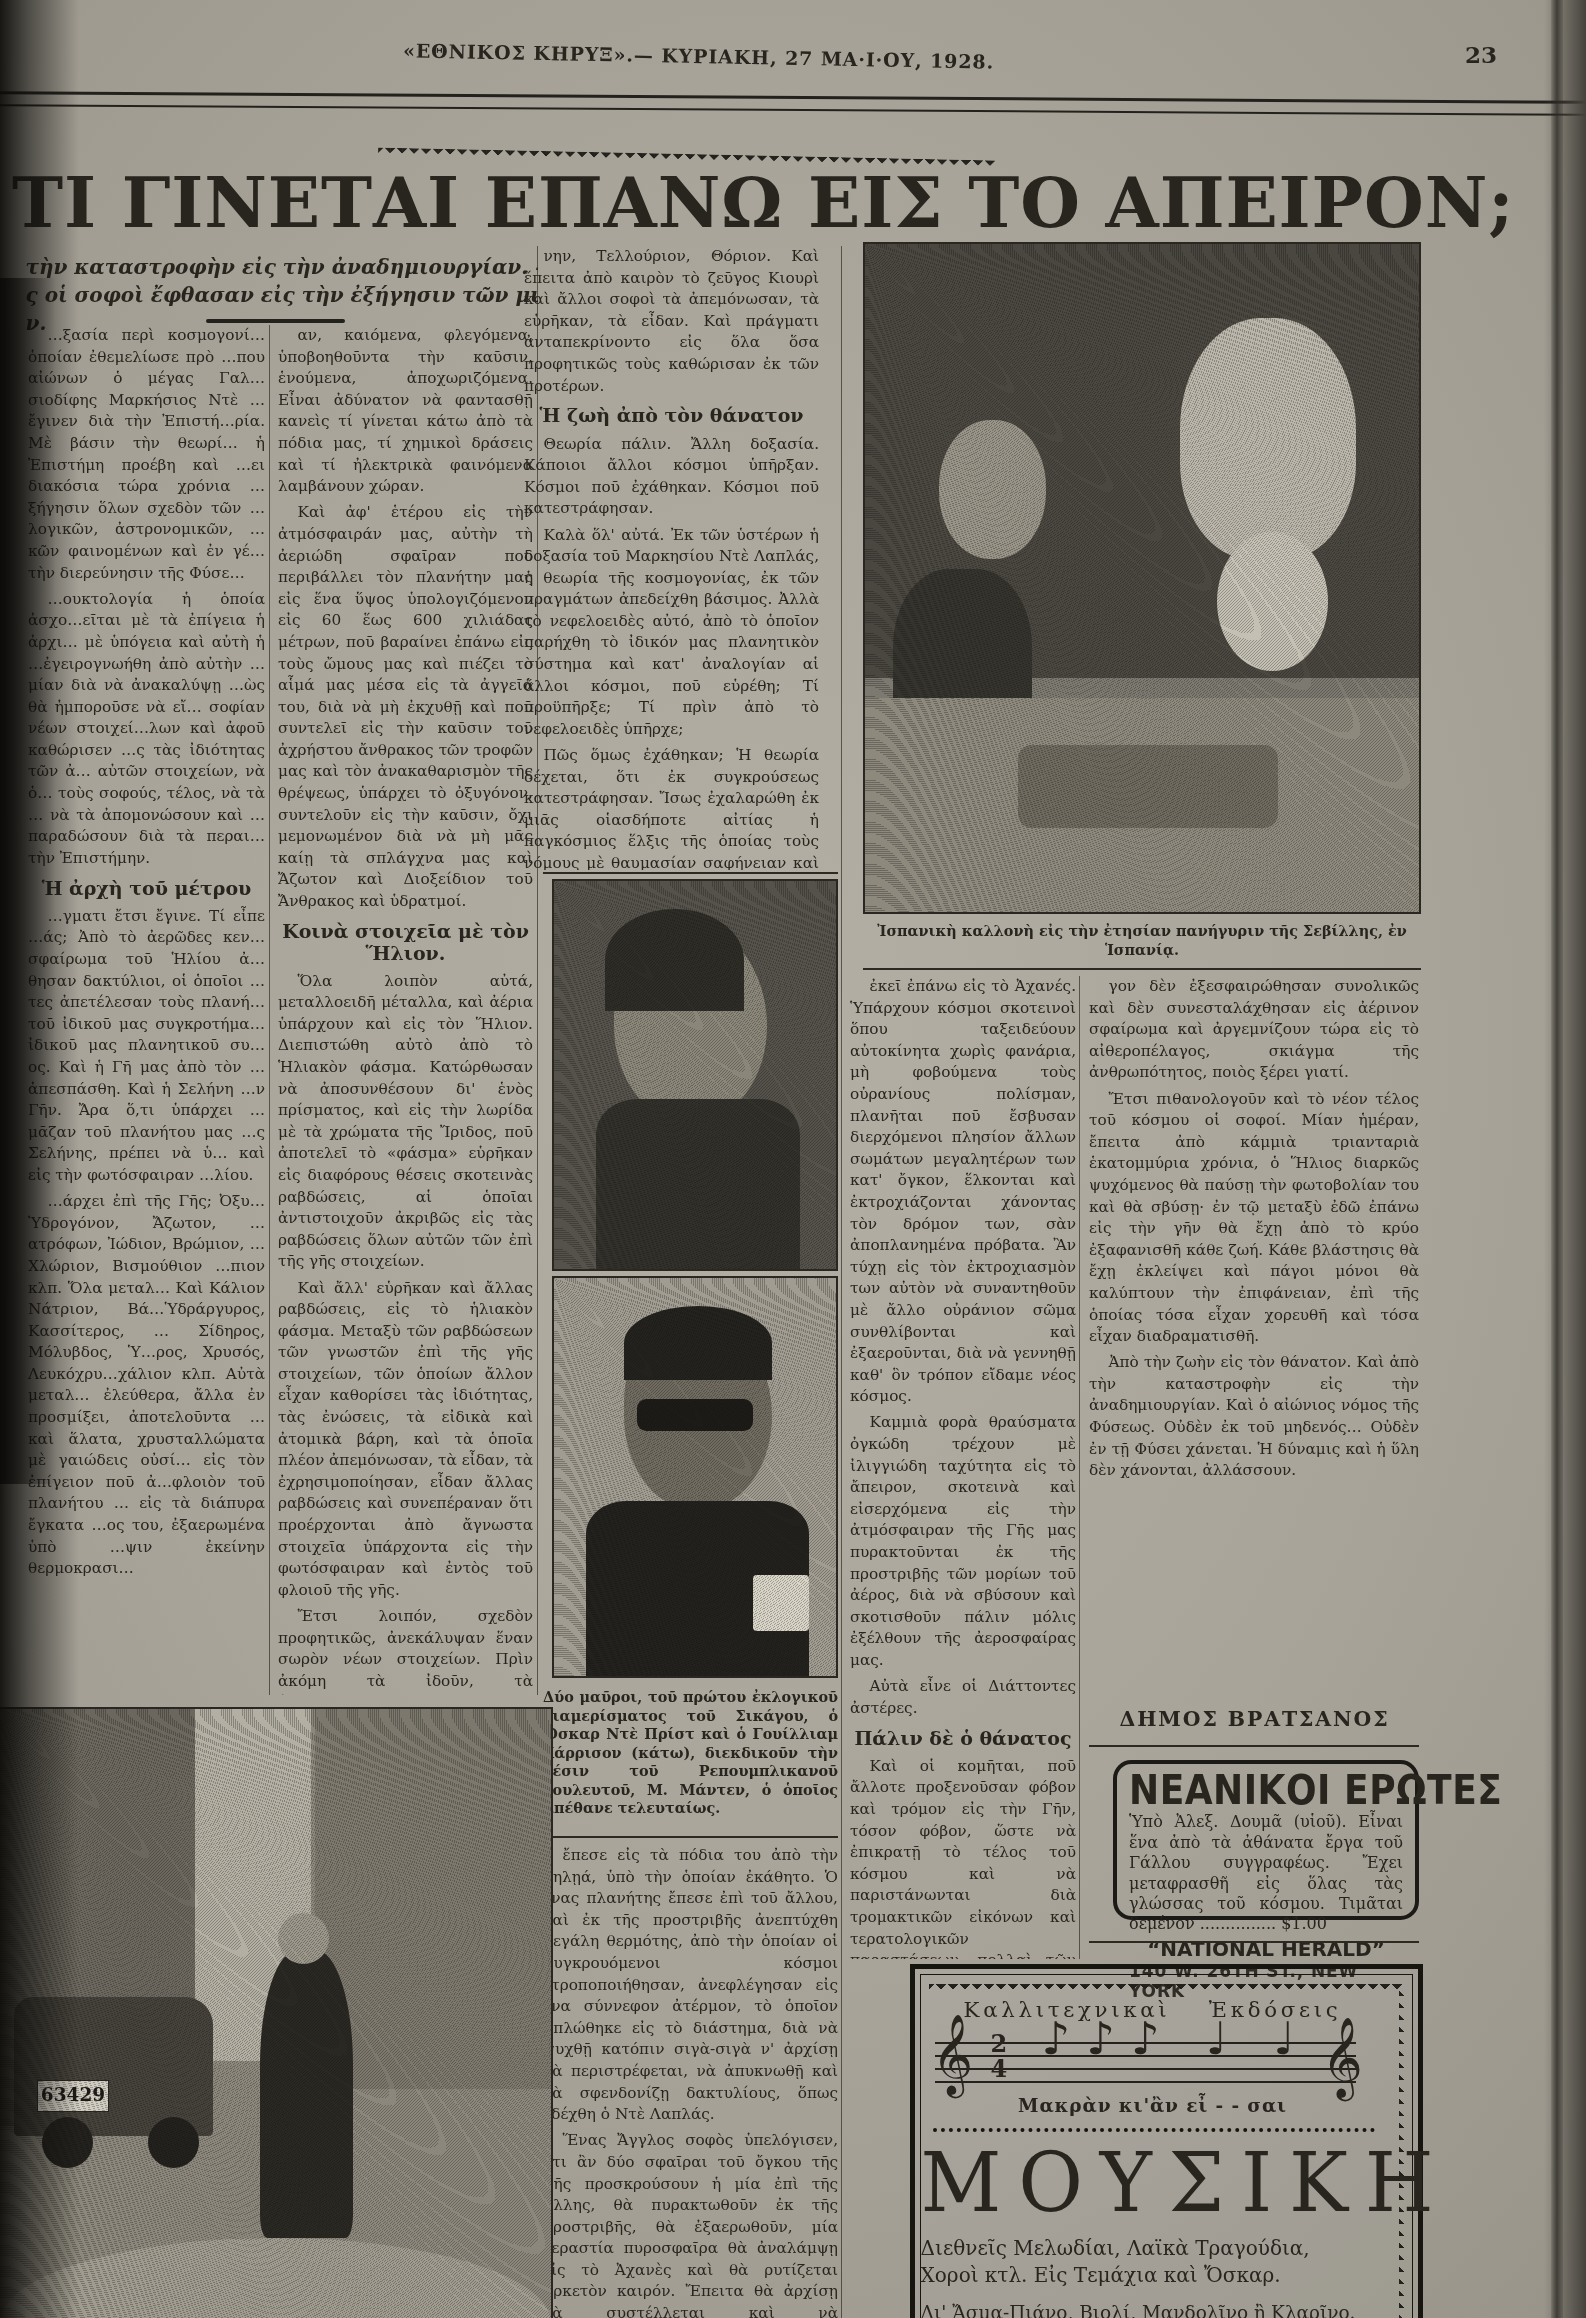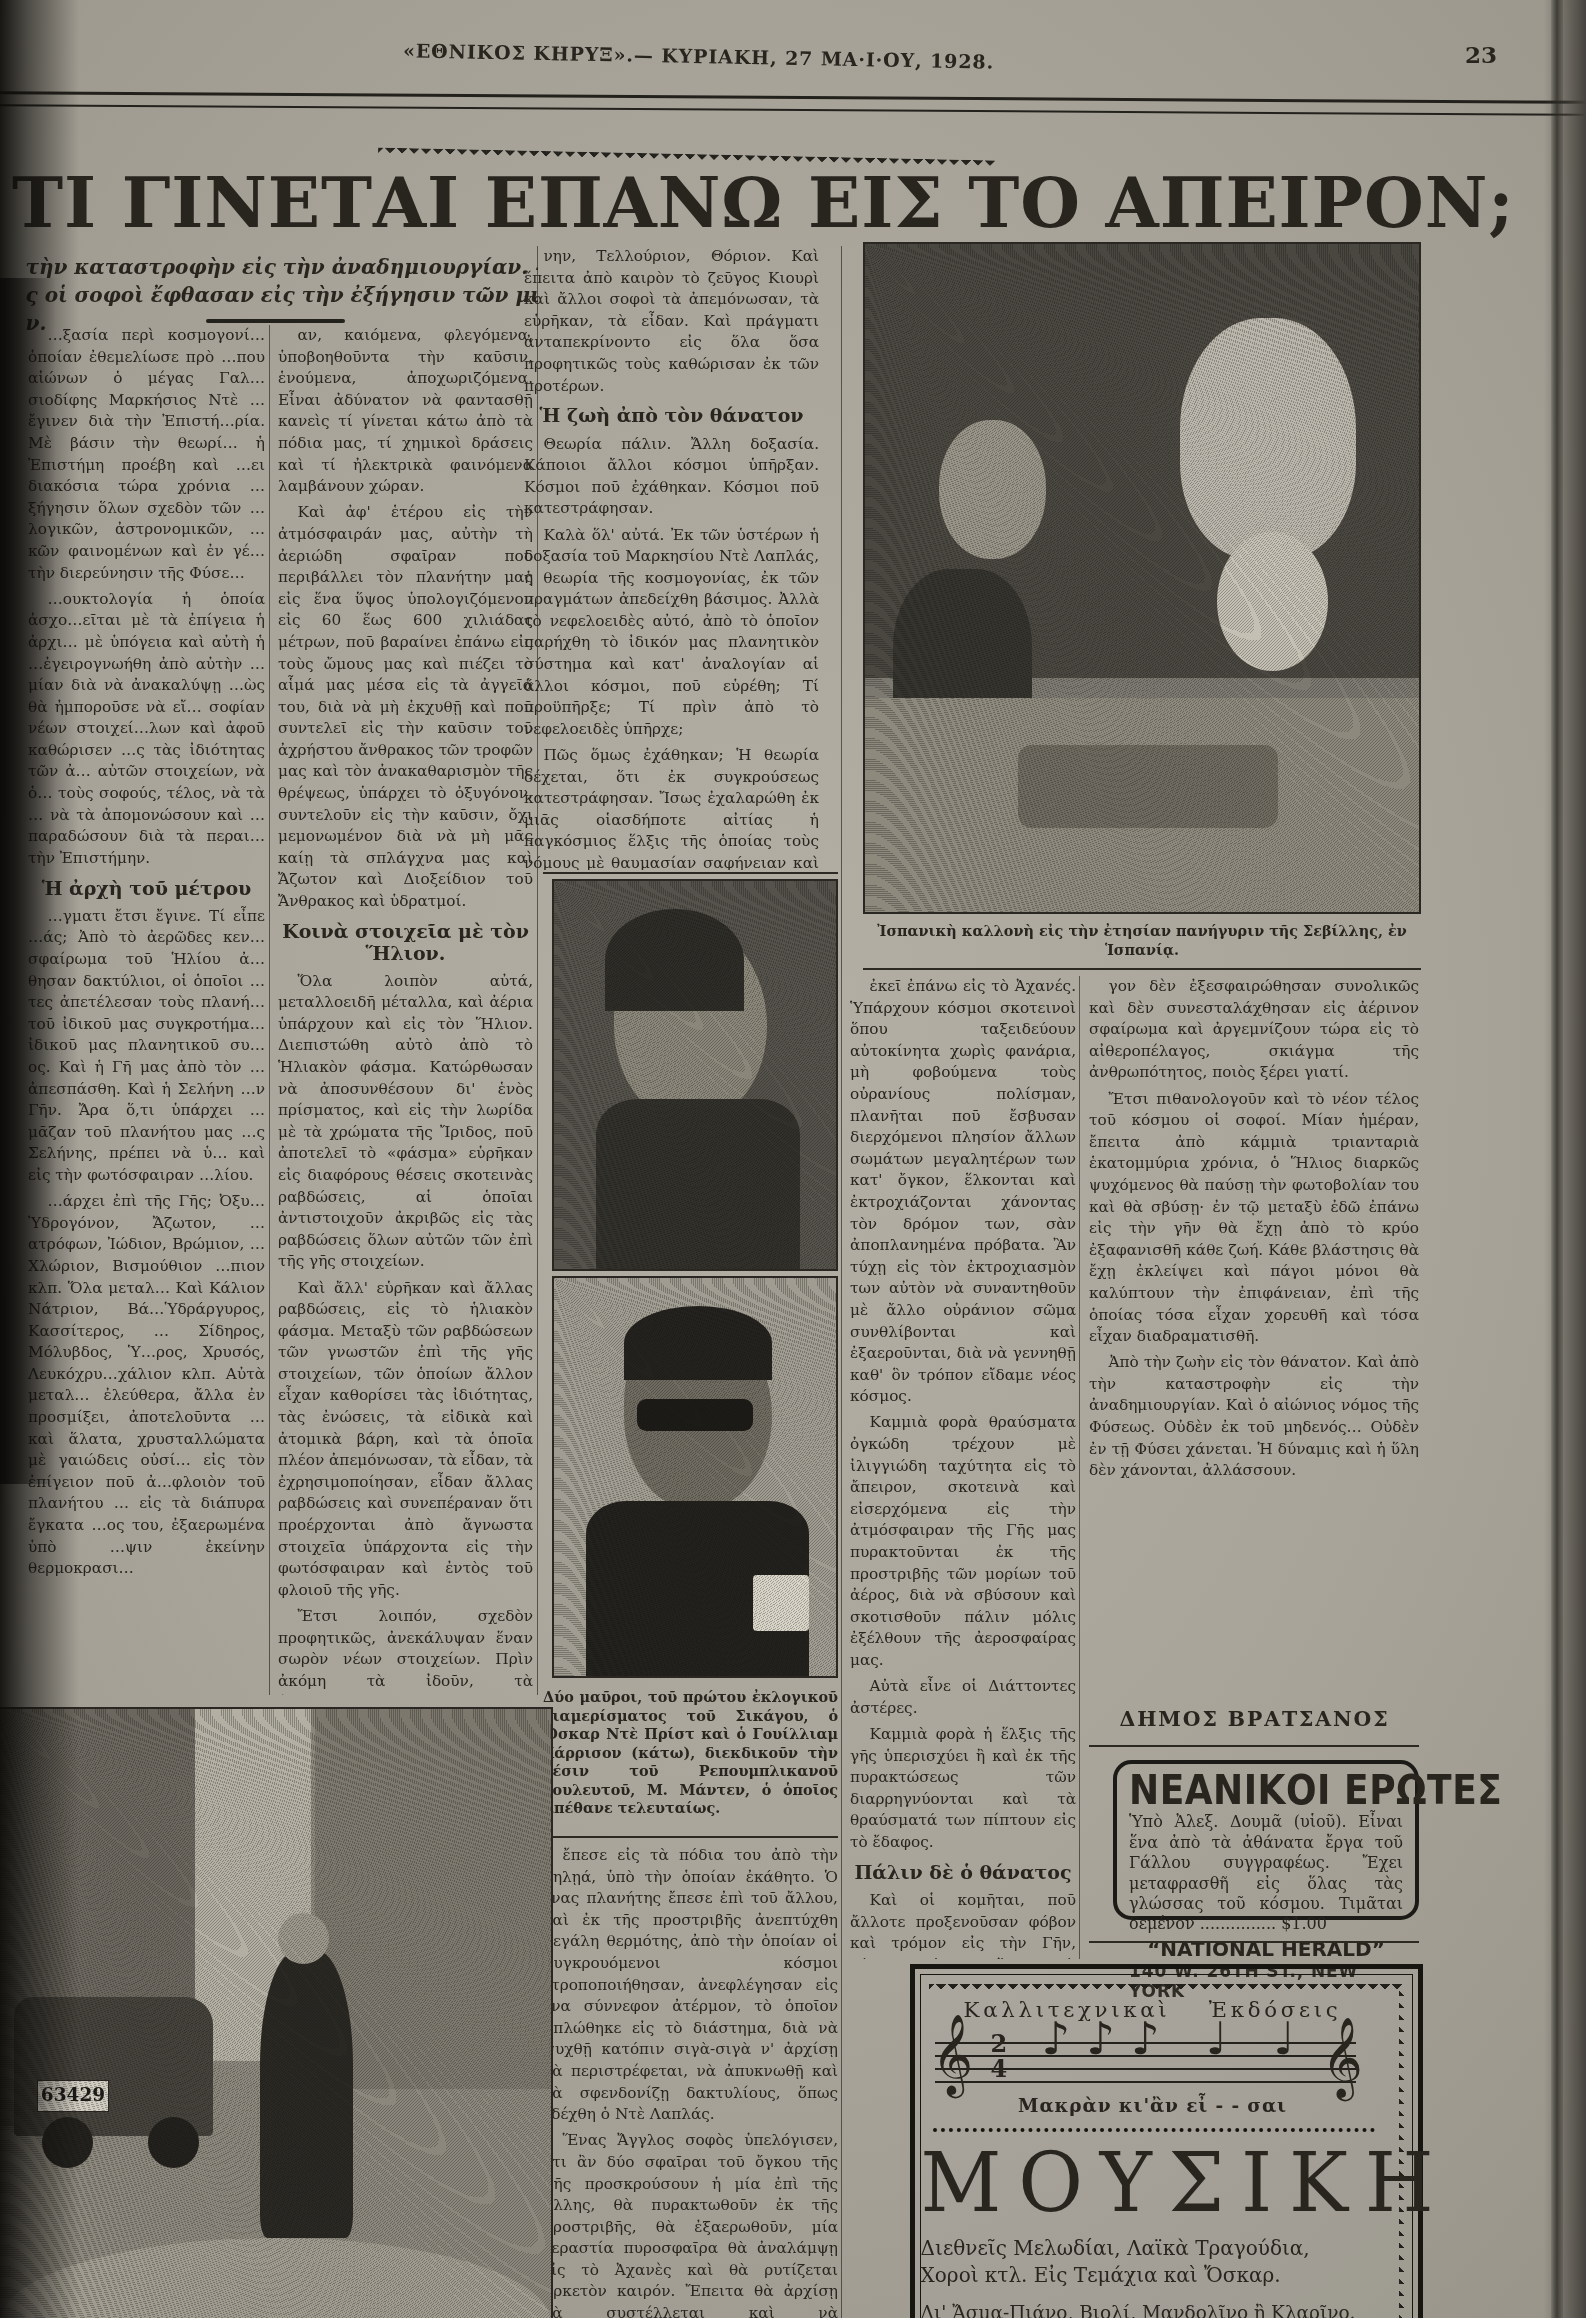--- a/index.html
+++ b/index.html
@@ -132,21 +132,20 @@
     </div>
   <div class="col" style="left:543px;top:1845px;width:295px;height:589px">
       <p class="para">ἔπεσε εἰς τὰ πόδια του ἀπὸ τὴν μηλῃά, ὑπὸ τὴν ὁποίαν ἐκάθητο. Ὁ ἕνας πλανήτης ἔπεσε ἐπὶ τοῦ ἄλλου, καὶ ἐκ τῆς προστριβῆς ἀνεπτύχθη μεγάλη θερμότης, ἀπὸ τὴν ὁποίαν οἱ συγκρουόμενοι κόσμοι ἐτροποποιήθησαν, ἀνεφλέγησαν εἰς ἕνα σύννεφον ἀτέρμον, τὸ ὁποῖον ἀπλώθηκε εἰς τὸ διάστημα, διὰ νὰ ψυχθῇ κατόπιν σιγὰ-σιγὰ ν' ἀρχίσῃ νὰ περιστρέφεται, νὰ ἀπυκνωθῇ καὶ νὰ σφενδονίζῃ δακτυλίους, ὅπως ἐδέχθη ὁ Ντὲ Λαπλάς.</p>
       <p class="para">Ἕνας Ἄγγλος σοφὸς ὑπελόγισεν, ὅτι ἂν δύο σφαῖραι τοῦ ὄγκου τῆς Γῆς προσκρούσουν ἡ μία ἐπὶ τῆς ἄλλης, θὰ πυρακτωθοῦν ἐκ τῆς προστριβῆς, θὰ ἐξαερωθοῦν, μία τεραστία πυροσφαῖρα θὰ ἀναλάμψῃ εἰς τὸ Ἀχανὲς καὶ θὰ ρυτίζεται ἀρκετὸν καιρόν. Ἔπειτα θὰ ἀρχίσῃ νὰ συστέλλεται καὶ νὰ συμπυκνοῦται, λαμβάνουσα καὶ πάλιν περιστροφικὴν κίνησιν, φωτοβολοῦσα, ὅπως ὁ ἥλιος, ὄγκου δὲ διπλασίου τοῦ ὄγκου τῆς μιᾶς ἐξ αὐτῶν.</p>
     </div>
 
   <div class="col" style="left:850px;top:976px;width:226px;height:983px">
       <p class="para">ἐκεῖ ἐπάνω εἰς τὸ Ἀχανές. Ὑπάρχουν κόσμοι σκοτεινοὶ ὅπου ταξειδεύουν αὐτοκίνητα χωρὶς φανάρια, μὴ φοβούμενα τοὺς οὐρανίους πολίσμαν, πλανῆται ποῦ ἔσβυσαν διερχόμενοι πλησίον ἄλλων σωμάτων μεγαλητέρων των κατ' ὄγκον, ἕλκονται καὶ ἐκτροχιάζονται χάνοντας τὸν δρόμον των, σὰν ἀποπλανημένα πρόβατα. Ἂν τύχῃ εἰς τὸν ἐκτροχιασμὸν των αὐτὸν νὰ συναντηθοῦν μὲ ἄλλο οὐράνιον σῶμα συνθλίβονται καὶ ἐξαεροῦνται, διὰ νὰ γεννηθῇ καθ' ὃν τρόπον εἴδαμε νέος κόσμος.</p>
       <p class="para">Καμμιὰ φορὰ θραύσματα ὀγκώδη τρέχουν μὲ ἰλιγγιώδη ταχύτητα εἰς τὸ ἄπειρον, σκοτεινὰ καὶ εἰσερχόμενα εἰς τὴν ἀτμόσφαιραν τῆς Γῆς μας πυρακτοῦνται ἐκ τῆς προστριβῆς τῶν μορίων τοῦ ἀέρος, διὰ νὰ σβύσουν καὶ σκοτισθοῦν πάλιν μόλις ἐξέλθουν τῆς ἀεροσφαίρας μας.</p>
       <p class="para">Αὐτὰ εἶνε οἱ Διάττοντες ἀστέρες.</p>
-      <p class="para">Καμμιὰ φορὰ ἡ ἕλξις τῆς γῆς ὑπερισχύει ἢ καὶ ἐκ τῆς πυρακτώσεως τῶν διαρρηγνύονται καὶ τὰ θραύσματά των πίπτουν εἰς τὸ ἔδαφος.</p>
       <h3 class="subhead">Πάλιν δὲ ὁ θάνατος</h3>
       <p class="para">Καὶ οἱ κομῆται, ποῦ ἄλλοτε προξενοῦσαν φόβον καὶ τρόμον εἰς τὴν Γῆν, τόσον φόβον, ὥστε νὰ ἐπικρατῇ τὸ τέλος τοῦ κόσμου καὶ νὰ παριστάνωνται διὰ τρομακτικῶν εἰκόνων καὶ τερατολογικῶν παραστάσεων, πολλαὶ τῶν ὁποίων περιεσώθησαν, οἱ κομῆται μὲ τὴν μακράν, φωτεινὴν καὶ διαφανῆ οὐρὰν τῶν χιλιάδων σώματα εἶνε ποῦ συνετρίβησαν, ἀλλὰ τίς οἶδε διὰ ποῖον λό…</p>
     </div>
   <div class="col" style="left:1089px;top:976px;width:330px;height:716px">
       <p class="para">γον δὲν ἐξεσφαιρώθησαν συνολικῶς καὶ δὲν συνεσταλάχθησαν εἰς ἀέρινον σφαίρωμα καὶ ἀργεμνίζουν τώρα εἰς τὸ αἰθεροπέλαγος, σκιάγμα τῆς ἀνθρωπότητος, ποιὸς ξέρει γιατί.</p>
       <p class="para">Ἔτσι πιθανολογοῦν καὶ τὸ νέον τέλος τοῦ κόσμου οἱ σοφοί. Μίαν ἡμέραν, ἔπειτα ἀπὸ κάμμιὰ τριανταριὰ ἑκατομμύρια χρόνια, ὁ Ἥλιος διαρκῶς ψυχόμενος θὰ παύσῃ τὴν φωτοβολίαν του καὶ θὰ σβύσῃ· ἐν τῷ μεταξὺ ἐδῶ ἐπάνω εἰς τὴν γῆν θὰ ἔχῃ ἀπὸ τὸ κρύο ἐξαφανισθῆ κάθε ζωή. Κάθε βλάστησις θὰ ἔχῃ ἐκλείψει καὶ πάγοι μόνοι θὰ καλύπτουν τὴν ἐπιφάνειαν, ἐπὶ τῆς ὁποίας τόσα εἶχαν χορευθῆ καὶ τόσα εἶχαν διαδραματισθῆ.</p>
       <p class="para">Ἀπὸ τὴν ζωὴν εἰς τὸν θάνατον. Καὶ ἀπὸ τὴν καταστροφὴν εἰς τὴν ἀναδημιουργίαν. Καὶ ὁ αἰώνιος νόμος τῆς Φύσεως. Οὐδὲν ἐκ τοῦ μηδενός… Οὐδὲν ἐν τῇ Φύσει χάνεται. Ἡ δύναμις καὶ ἡ ὕλη δὲν χάνονται, ἀλλάσσουν.</p>
     </div>
 
   <div class="byline">ΔΗΜΟΣ ΒΡΑΤΣΑΝΟΣ</div>

